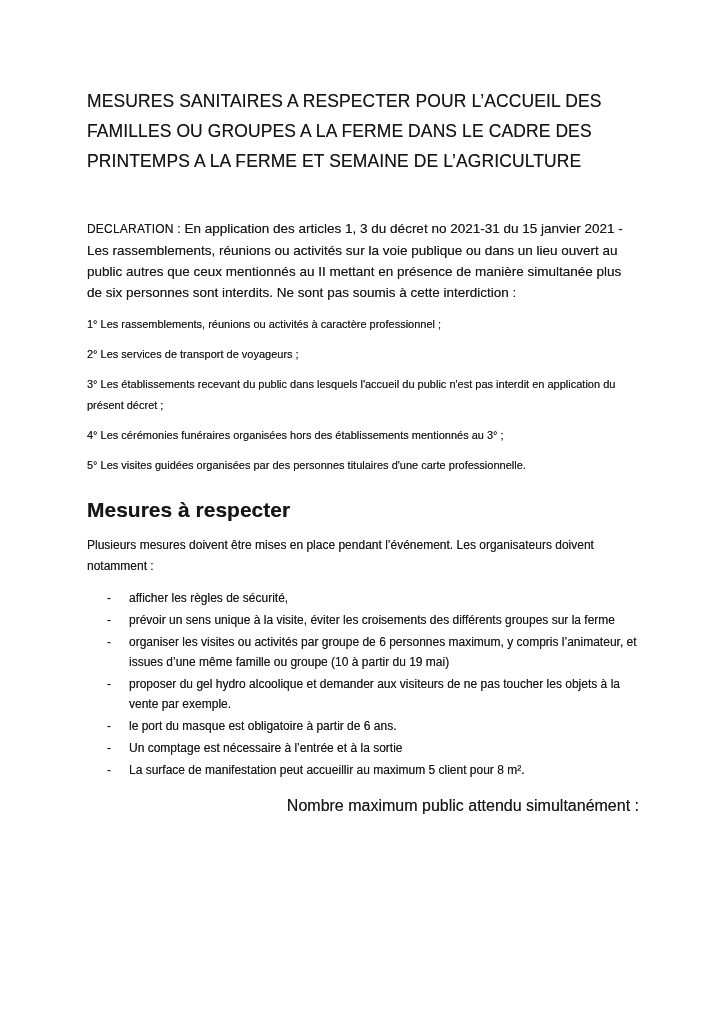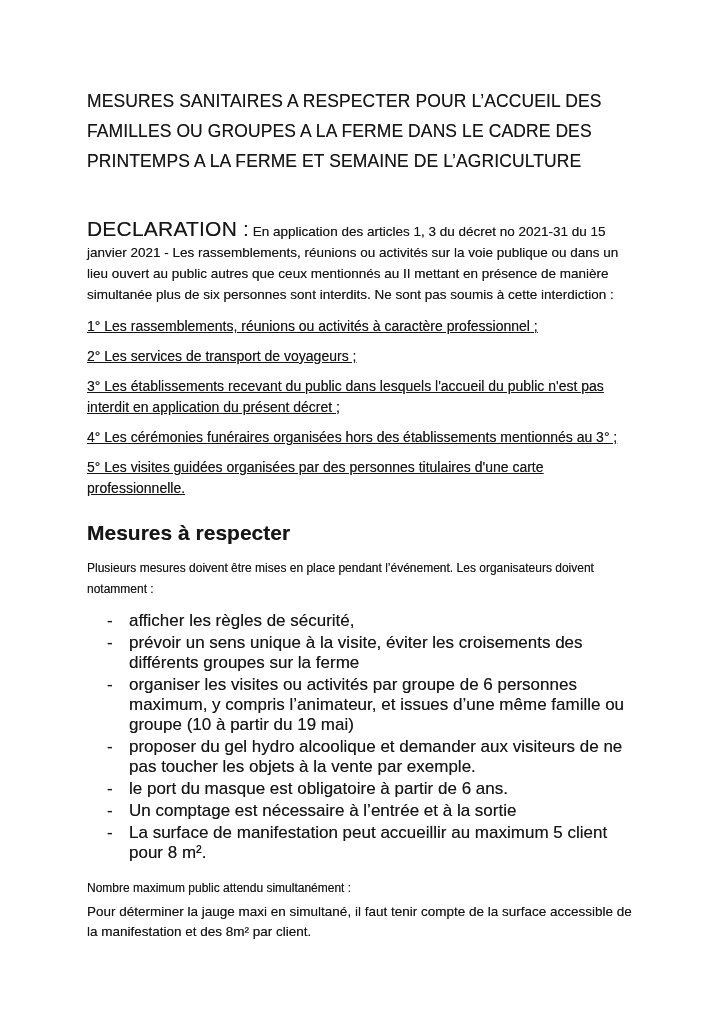--- a/index.html
+++ b/index.html
@@ -30,68 +30,68 @@
     font-weight: 500;
     line-height: 30px;
     letter-spacing: 0.1px;
   }
   .declaration {
     margin: 42px 0 0 0;
     font-size: 13.5px;
     line-height: 21px;
   }
   .declaration .decl-label {
-    font-size: 21px;
+    font-size: 12px;
     letter-spacing: 0.2px;
   }
   .exceptions {
     margin: 11px 0 0 0;
     padding: 0;
     list-style: none;
   }
   .exceptions li {
-    font-size: 14px;
+    font-size: 11px;
     line-height: 21px;
     margin: 0 0 9px 0;
-    text-decoration: underline;
   }
   .section-heading {
     margin: 24px 0 0 0;
     font-size: 21px;
     font-weight: 700;
     line-height: 20px;
   }
   .measures-intro {
     margin: 15px 0 0 0;
     font-size: 12px;
     line-height: 21px;
   }
   .measure-list {
     margin: 11px 0 0 0;
     padding: 0;
     list-style: none;
   }
   .measure-list li {
     position: relative;
     padding-left: 42px;
-    font-size: 17px;
+    font-size: 12px;
     line-height: 20px;
     margin: 0 0 2px 0;
   }
   .measure-list li::before {
     content: "-";
     position: absolute;
     left: 20px;
     top: 0;
   }
   .capacity-heading {
     margin: 15px 0 0 0;
-    font-size: 12px;
+    font-size: 16px;
     font-weight: 400;
     line-height: 21px;
+    text-align: right;
   }
   .capacity-body {
     margin: 3px 0 0 0;
     font-size: 13.5px;
     line-height: 20px;
   }
 </style>
 </head>
 <body>
 
@@ -119,16 +119,15 @@
       <li>prévoir un sens unique à la visite, éviter les croisements des différents groupes sur la ferme</li>
       <li>organiser les visites ou activités par groupe de 6 personnes maximum, y compris l’animateur, et issues d’une même famille ou groupe (10 à partir du 19 mai)</li>
       <li>proposer du gel hydro alcoolique et demander aux visiteurs de ne pas toucher les objets à la vente par exemple.</li>
       <li>le port du masque est obligatoire à partir de 6 ans.</li>
       <li>Un comptage est nécessaire à l’entrée et à la sortie</li>
       <li>La surface de manifestation peut accueillir au maximum 5 client pour 8 m².</li>
     </ul>
 
     <h3 class="capacity-heading">Nombre maximum public attendu simultanément :</h3>
 
-    <p class="capacity-body">Pour déterminer la jauge maxi en simultané, il faut tenir compte de la surface accessible de la manifestation et des 8m² par client.</p>
 
   </div>
 </div>
 
 </body></html>

